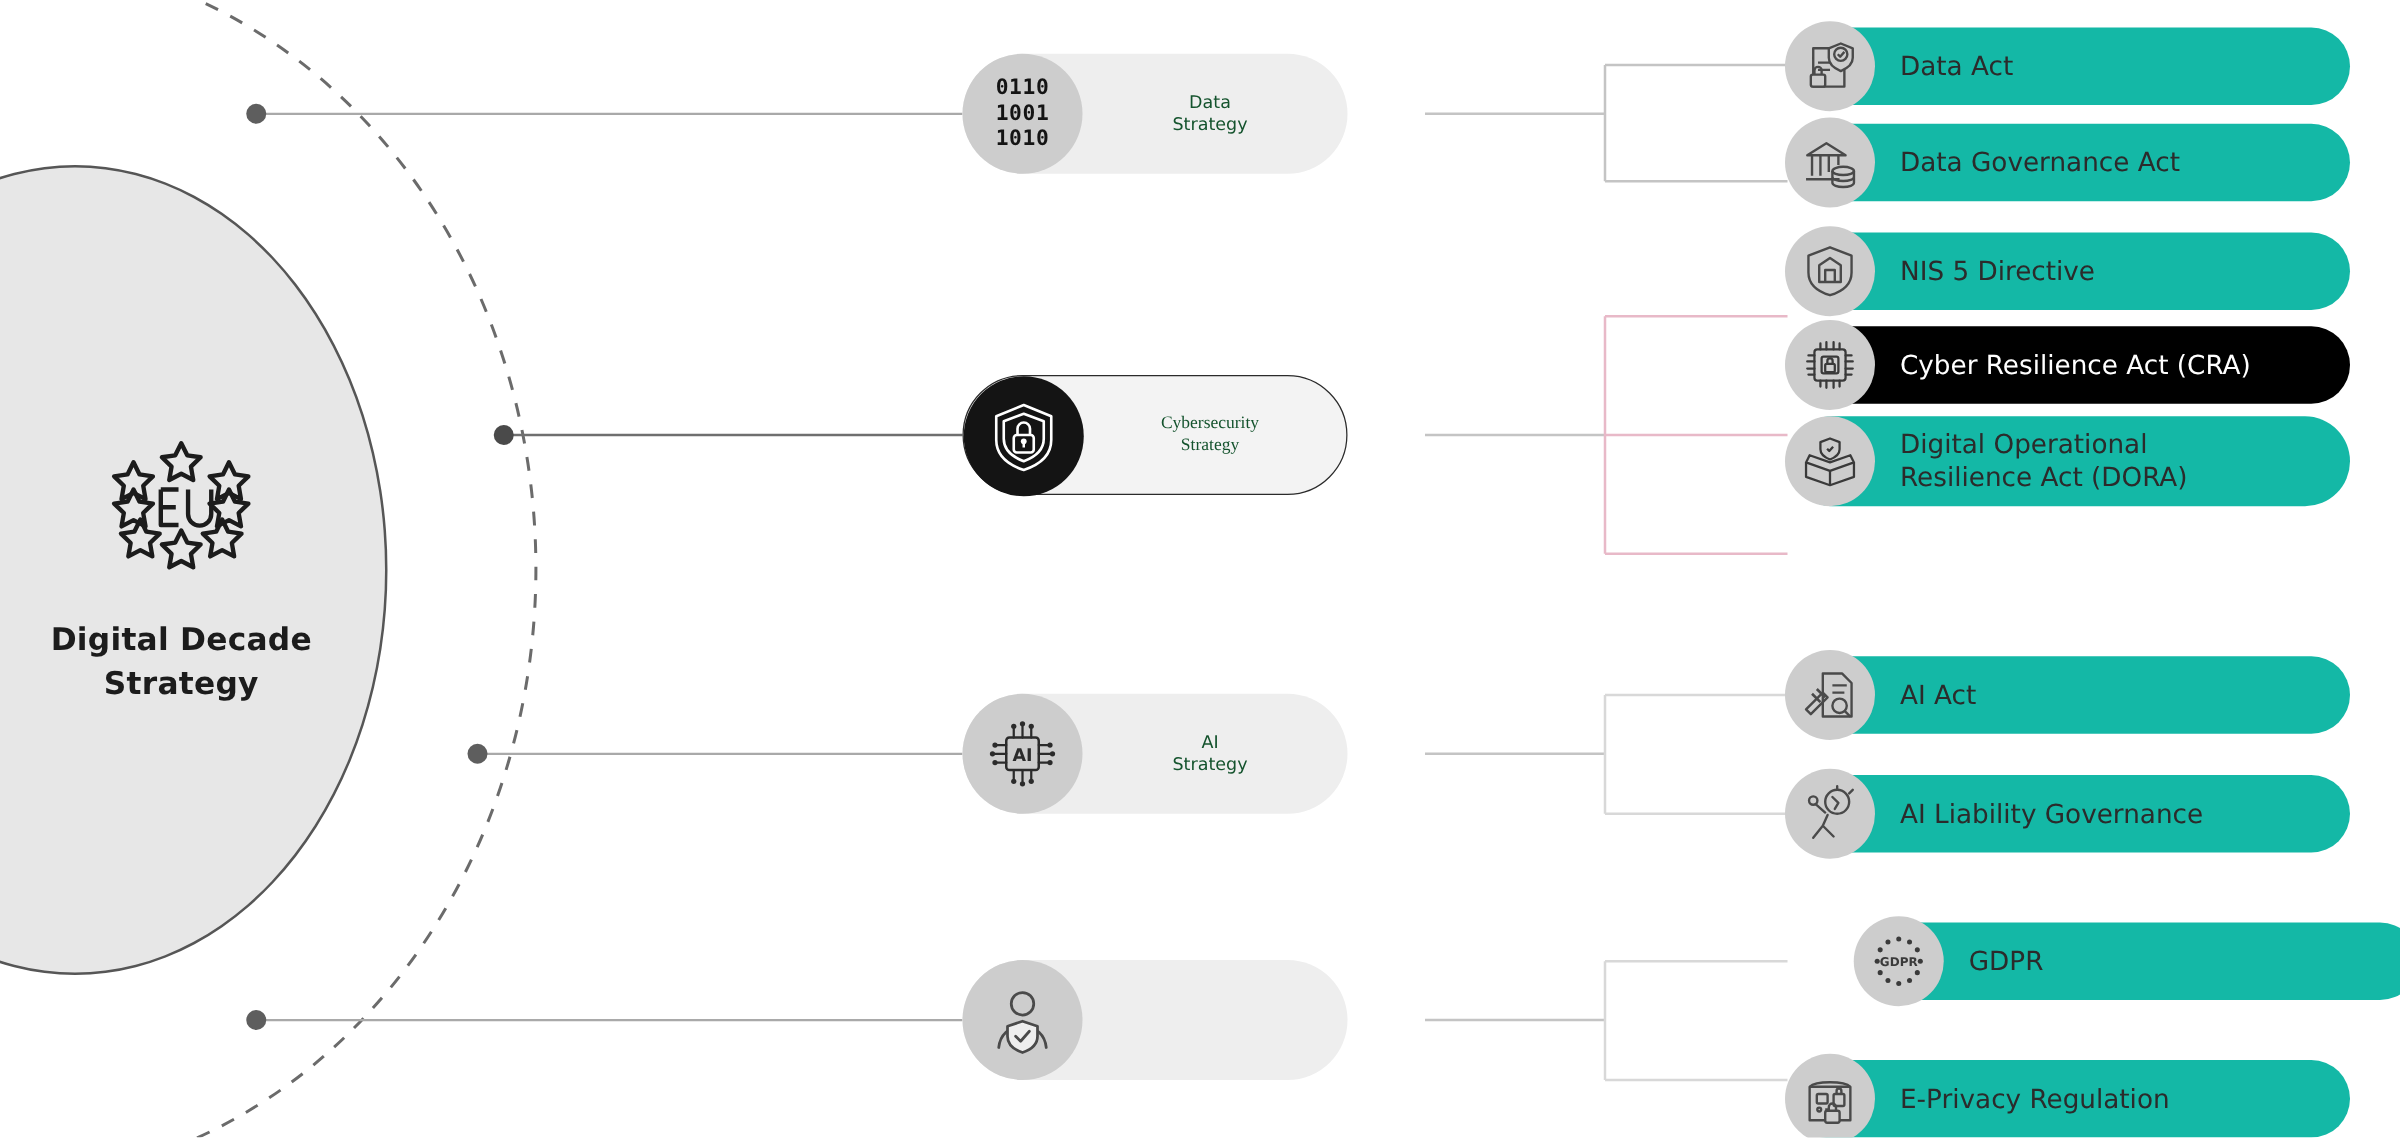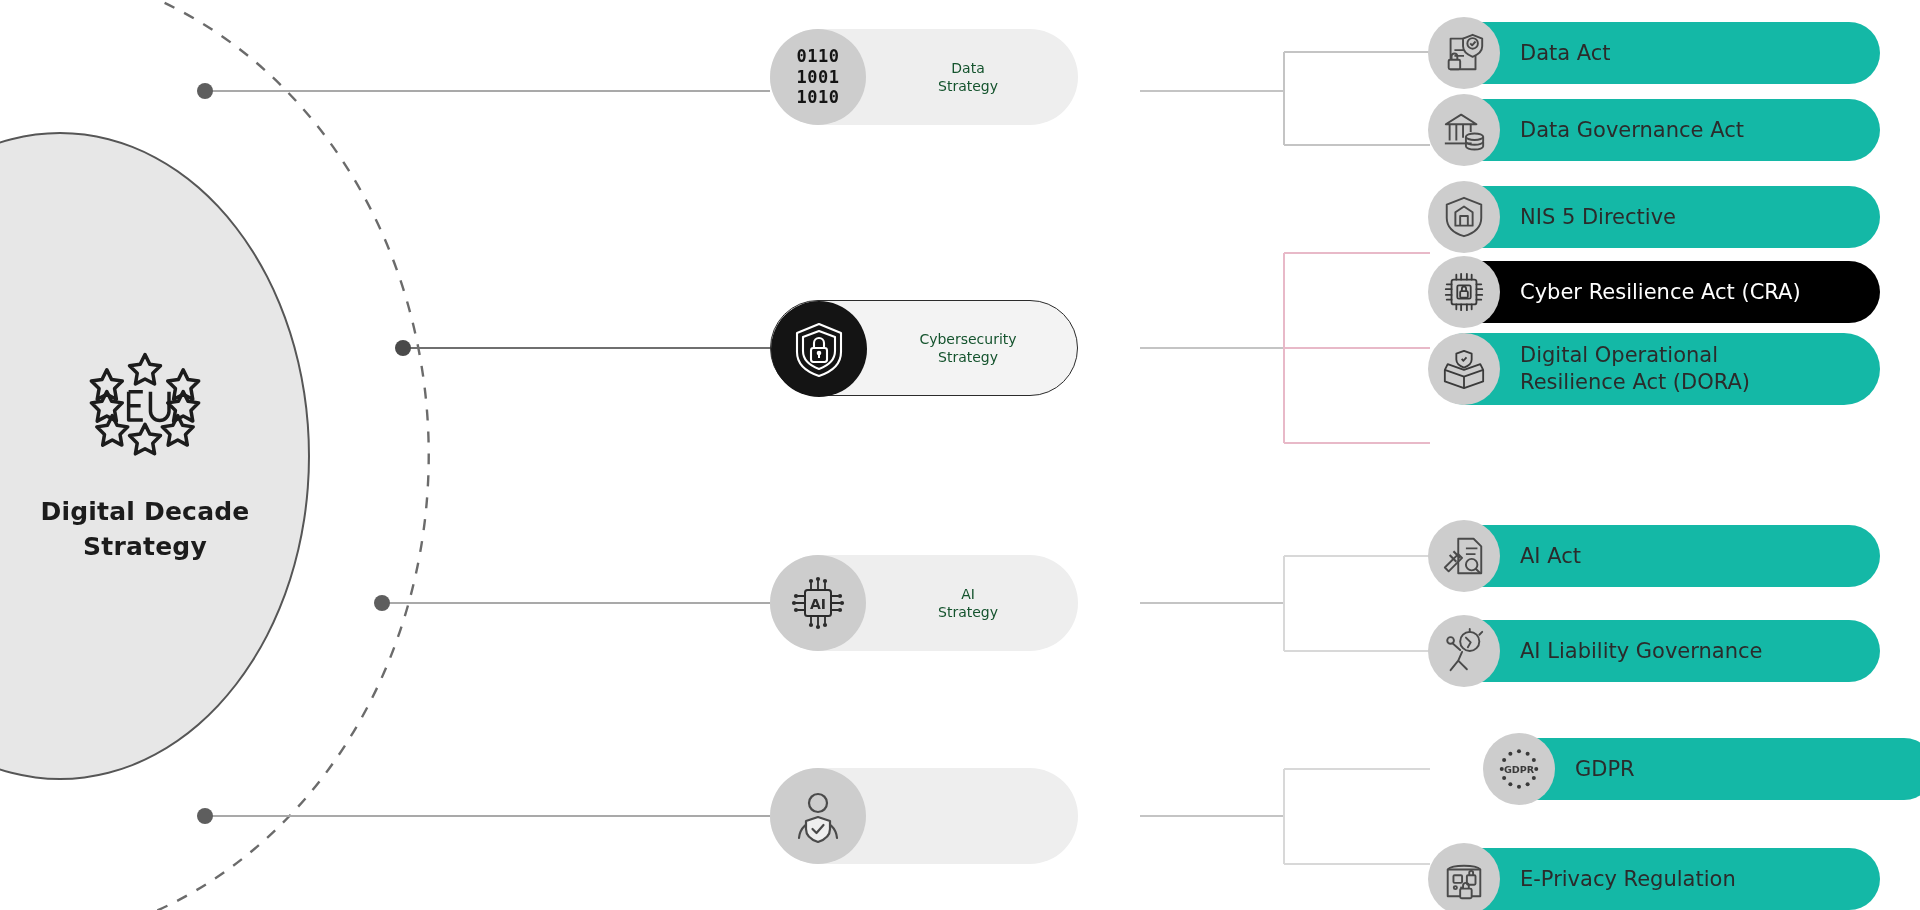--- a/index.html
+++ b/index.html
@@ -57,20 +57,21 @@
     height: 96px;
     width: 308px;
     border-radius: 48px;
     background: #eeeeee;
     display: flex;
     align-items: center;
   }
   .branch.accent {
     background: #f3f3f3;
     border: 1.6px solid #2b2b2b;
+    font-family: Liberation Serif, serif;
   }
   .branch-icon {
     position: absolute;
     left: 0; top: 0;
     width: 96px; height: 96px;
     border-radius: 50%;
     background: #cdcdcd;
     display: flex; align-items: center; justify-content: center;
     flex: none;
   }
@@ -174,21 +175,21 @@
           <path d="M45 40 v26 h13 M45 40 h13 M45 53 h11"></path>
           <path d="M65 40 v18 a8.5 8.5 0 0 0 17 0 v-18"></path>
         </g>
       </svg>
       <div class="hub-title">Digital
 Decade
 Strategy</div>
     </div>
   </div>
 
-  <div class="branch" style="left:770px; top:29px;justify-content:center;">
+  <div class="branch" style="left:770px; top:43px;justify-content:center;">
     <div class="branch-icon">
       <div class="binary-glyph">0110
 1001
 1010</div>
     </div>
     <div class="branch-label">Data
 Strategy</div>
   </div>
 
   <div class="branch accent" style="left:770px; top:300px;">

